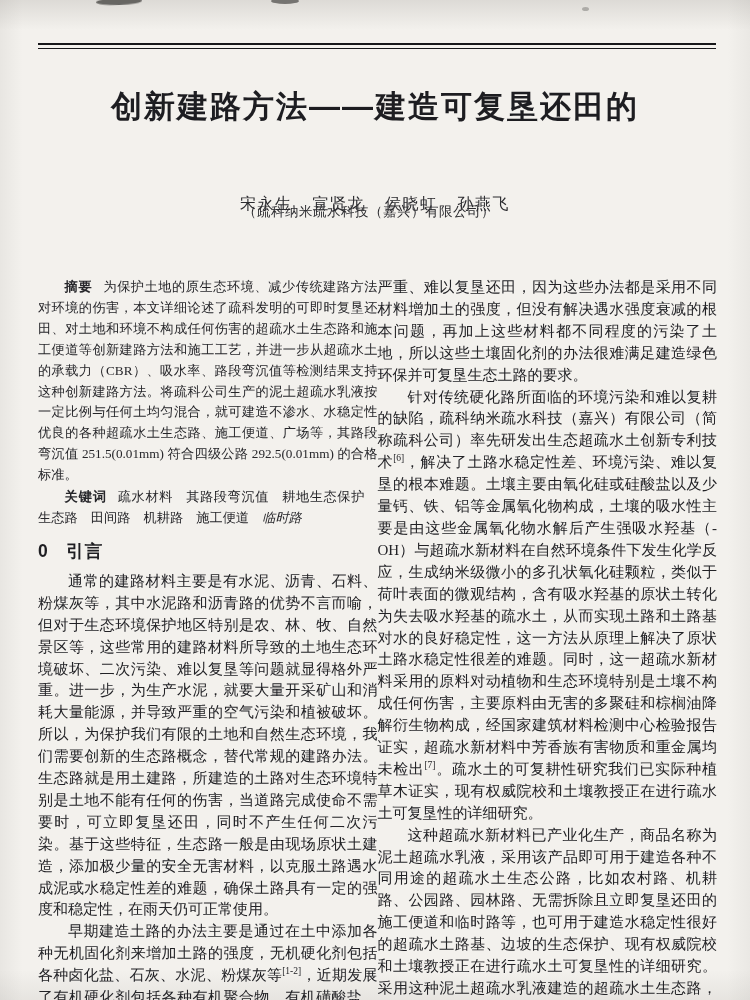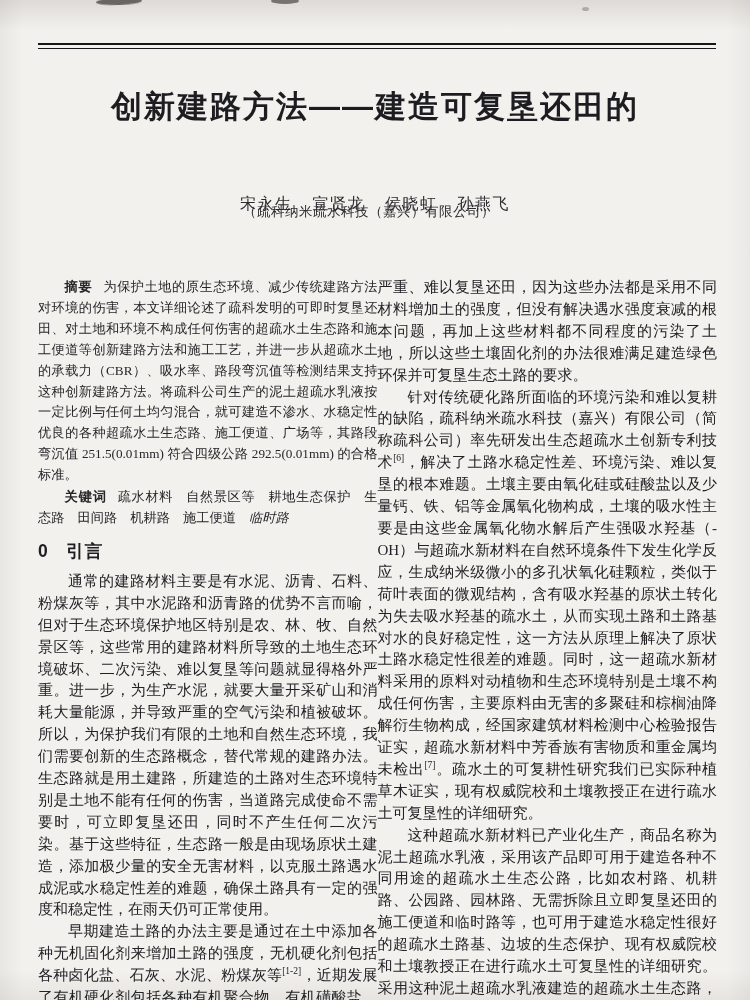--- a/index.html
+++ b/index.html
@@ -91,21 +91,21 @@
     <div>创新建路方法——建造可复垦还田的</div>
   </div>
 
   <div class="authors"><span class="author">宋永生</span><span class="author">宣贤龙</span><span class="author">侯晓虹</span><span class="author">孙燕飞</span></div>
 
   <div class="affiliation">（疏科纳米疏水科技（嘉兴）有限公司）</div>
 
   <div class="columns">
     <div class="col">
       <p class="abstract-para"><b>摘要</b><span>为保护土地的原生态环境、减少传统建路方法对环境的伤害，本文详细论述了疏科发明的可即时复垦还田、对土地和环境不构成任何伤害的超疏水土生态路和施工便道等创新建路方法和施工工艺，并进一步从超疏水土的承载力（CBR）、吸水率、路段弯沉值等检测结果支持这种创新建路方法。将疏科公司生产的泥土超疏水乳液按一定比例与任何土均匀混合，就可建造不渗水、水稳定性优良的各种超疏水土生态路、施工便道、广场等，其路段弯沉值 251.5(0.01mm) 符合四级公路 292.5(0.01mm) 的合格标准。</span></p>
-      <p class="keywords-para"><b>关键词</b><span><span class="kw-term">疏水材料</span><span class="kw-term">自然景区等</span><span class="kw-term">耕地生态保护</span><span class="kw-term">生态路</span><span class="kw-term">田间路</span><span class="kw-term">机耕路</span><span class="kw-term">施工便道</span><span class="kw-term">临时路</span></span></p>
+      <p class="keywords-para"><b>关键词</b><span><span class="kw-term">疏水材料</span><span class="kw-term">其路段弯沉值</span><span class="kw-term">耕地生态保护</span><span class="kw-term">生态路</span><span class="kw-term">田间路</span><span class="kw-term">机耕路</span><span class="kw-term">施工便道</span><span class="kw-term">临时路</span></span></p>
       <div class="section-heading">
         <span class="sec-num">0</span><span>引言</span>
       </div>
       <div id="left-paras">
           <p class="body-para">通常的建路材料主要是有水泥、沥青、石料、粉煤灰等，其中水泥路和沥青路的优势不言而喻，但对于生态环境保护地区特别是农、林、牧、自然景区等，这些常用的建路材料所导致的土地生态环境破坏、二次污染、难以复垦等问题就显得格外严重。进一步，为生产水泥，就要大量开采矿山和消耗大量能源，并导致严重的空气污染和植被破坏。所以，为保护我们有限的土地和自然生态环境，我们需要创新的生态路概念，替代常规的建路办法。生态路就是用土建路，所建造的土路对生态环境特别是土地不能有任何的伤害，当道路完成使命不需要时，可立即复垦还田，同时不产生任何二次污染。基于这些特征，生态路一般是由现场原状土建造，添加极少量的安全无害材料，以克服土路遇水成泥或水稳定性差的难题，确保土路具有一定的强度和稳定性，在雨天仍可正常使用。</p>
           <p class="body-para">早期建造土路的办法主要是通过在土中添加各种无机固化剂来增加土路的强度，无机硬化剂包括各种卤化盐、石灰、水泥、粉煤灰等<sup>[1-2]</sup>，近期发展了有机硬化剂包括各种有机聚合物、有机磺酸盐、改性水玻璃等等<sup>[3-5]</sup>，所有这些硬化土的方法都有 3 个共同缺陷，就是水稳定性差、土地污染</p>
         </div>
     </div>
     <div class="col">
       <div id="right-paras">

